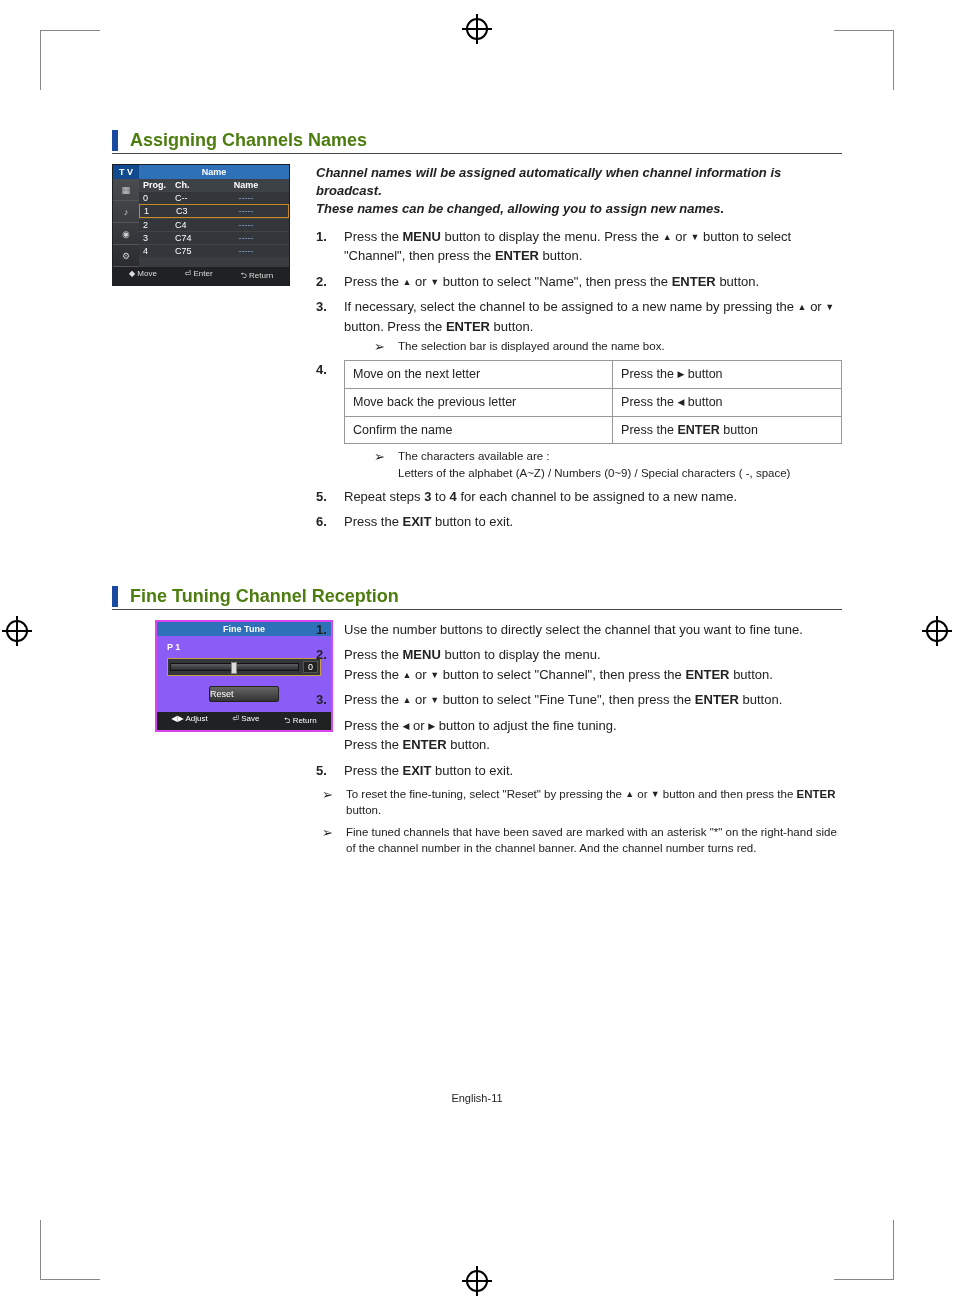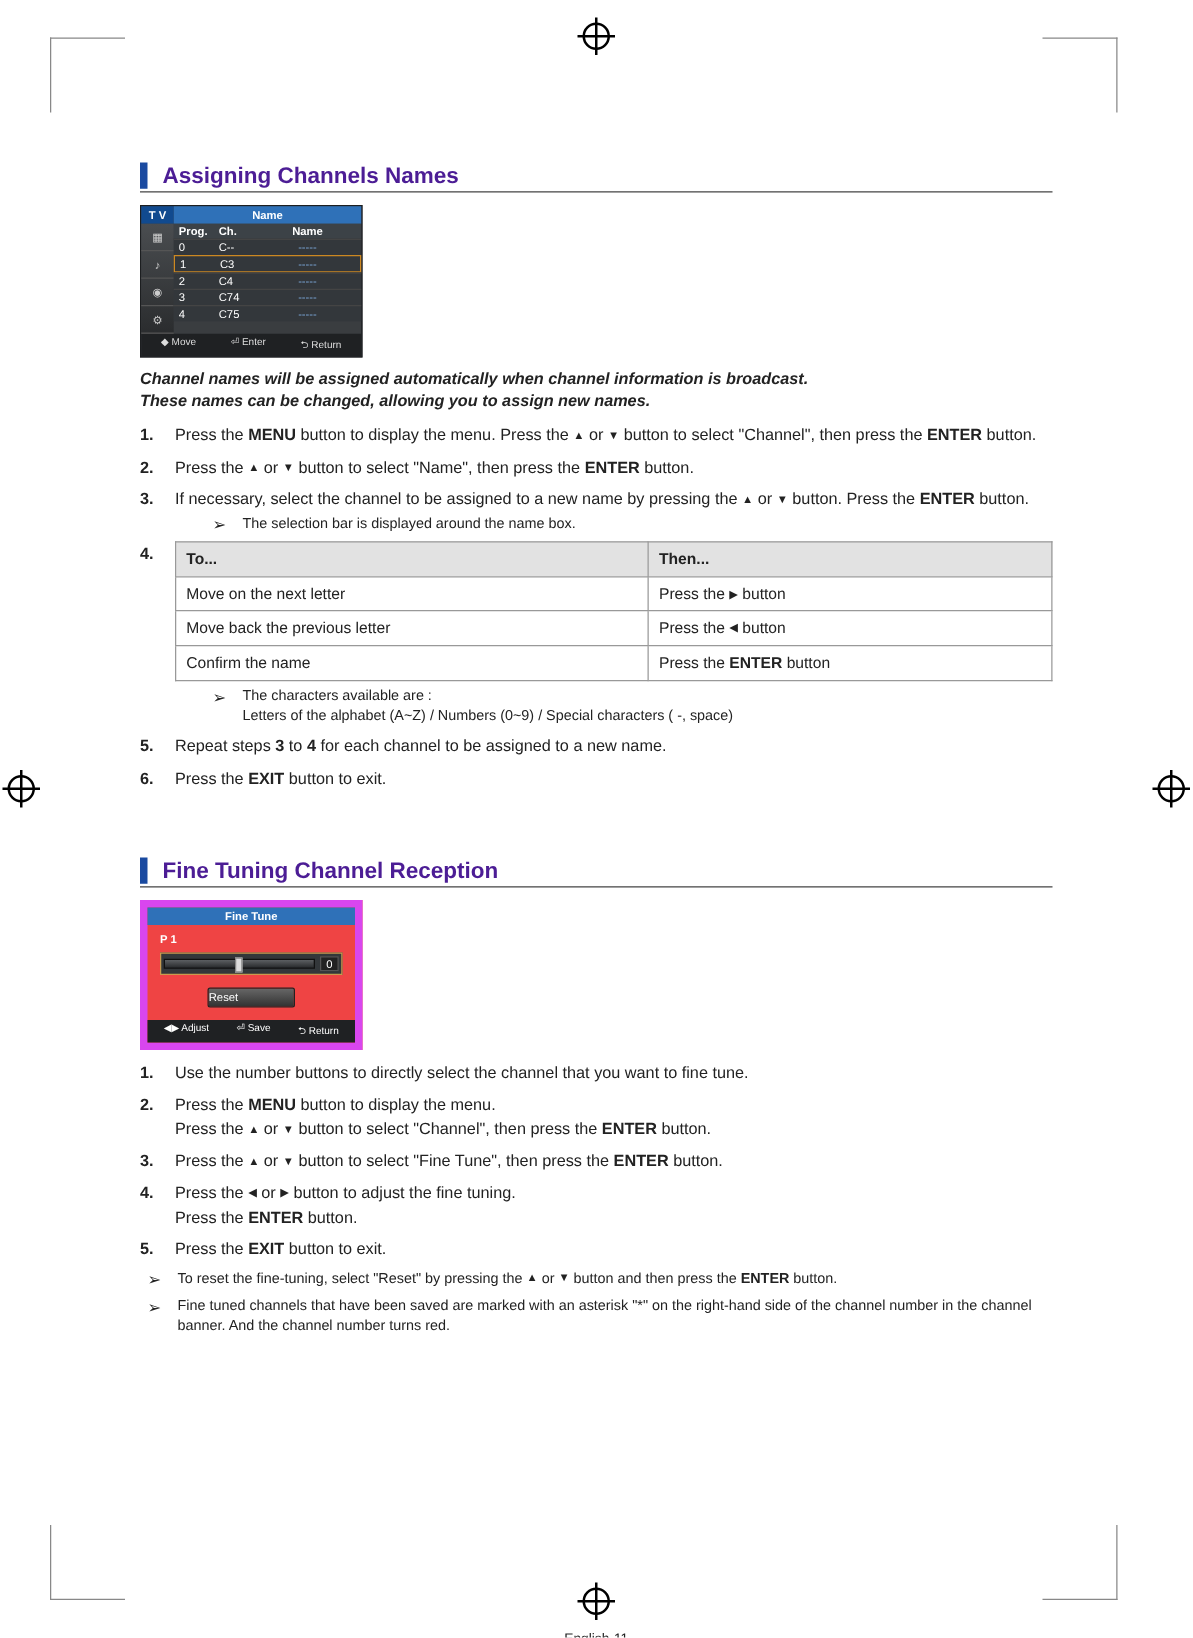--- a/index.html
+++ b/index.html
@@ -24,34 +24,34 @@
   .crop-br { right: 60px; bottom: 30px; border-bottom: 1px solid #888; border-right: 1px solid #888; }
   .reg-mark { position: absolute; width: 22px; height: 22px; border: 2px solid #000; border-radius: 50%; background: #fff; display:flex; align-items:center; justify-content:center; }
   .reg-mark:before { content:""; position:absolute; width: 30px; height:2px; background:#000; }
   .reg-mark:after { content:""; position:absolute; height: 30px; width:2px; background:#000; }
   .reg-top { left: 466px; top: 18px; }
   .reg-bottom { left: 466px; bottom: 18px; }
   .reg-left { left: 6px; top: 620px; }
   .reg-right { right: 6px; top: 620px; }
 
   .section-title {
-    color: #4c1d95;
+    color: #4d7c0f;
     font-weight: bold;
     font-size: 18px;
     border-left: 6px solid #1a4aa0;
     padding-left: 12px;
     margin-top: 100px;
     margin-bottom: 2px;
   }
   .section-rule {
     border: none;
     border-top: 1px solid #444;
     margin-bottom: 10px;
   }
-  .content-row { display: flex; gap: 8px; flex-direction: column; }
+  .content-row { display: flex; gap: 26px; }
   .osd-col { width: 178px; flex-shrink: 0; }
   .text-col { flex: 1; }
   .intro {
     font-style: italic;
     font-weight: bold;
     font-size: 13px;
     line-height: 1.4;
     margin-bottom: 8px;
   }
   ol.steps { list-style: none; counter-reset: step; }
@@ -123,21 +123,21 @@
   .osd .icons span { height: 22px; display:flex; align-items:center; justify-content:center; color:#ccc; border-bottom:1px solid #555;}
   .osd .list { flex:1; }
   .osd .hdr-row, .osd .row { display:flex; padding: 1px 4px; gap:4px;}
   .osd .hdr-row { color:#fff; font-weight:bold; background:#3c4247;}
   .osd .row { background:#33373b; border-top:1px solid #444;}
   .osd .row.sel { border:1px solid #cc8822; }
   .osd .c1{width:28px;} .osd .c2{width:28px;} .osd .c3{flex:1; color:#7aa6d8; text-align:center;}
   .osd .footer { background:#1f2123; display:flex; justify-content:space-around; padding:2px 2px; font-size:8px;}
   .osd .footer span{color:#ddd;}
 
-  .osd2 { background:#ef4444; width:178px; color:#fff; font-size:9px; border:6px solid #d946ef;}
+  .osd2 { background:#8b5cf6; width:178px; color:#fff; font-size:9px; border:2px solid #d946ef;margin-left:43px;}
   .osd2 .title-bar{ background:#2f71b8; text-align:center; font-weight:bold; padding:2px 0;}
   .osd2 .inner{ padding:6px 10px 4px;}
   .osd2 .pnum{ font-weight:bold; margin-bottom:6px;}
   .osd2 .slider-box{ border:1px solid #c89a4e; padding:2px; display:flex; align-items:center; gap:4px; background:#33373a;}
   .osd2 .track{ flex:1; height:8px; background:linear-gradient(#5c5f62,#2a2c2e); position:relative; border:1px solid #111;}
   .osd2 .thumb{ position:absolute; left:50%; top:-2px; width:6px; height:12px; background:#ddd; border:1px solid #888; transform:translateX(-50%);}
   .osd2 .val{ background:#222; color:#fff; padding:0 4px; font-size:9px; border:1px solid #555;}
   .osd2 .reset{ text-align:left; margin:10px auto 6px; width:70px; background:linear-gradient(#666,#333); border:1px solid #222; padding:2px 0; border-radius:2px;}
   .osd2 .footer{ background:#1f2123; display:flex; justify-content:space-around; padding:2px; font-size:8px;}
 
@@ -218,24 +218,20 @@
       <ol class="steps">
         <li>Press the <b>MENU</b> button to display the menu.  Press the <span class="tri">▲</span> or <span class="tri">▼</span> button to select "Channel", then press the <b>ENTER</b> button.</li>
         <li>Press the <span class="tri">▲</span> or <span class="tri">▼</span> button to select "Name", then press the <b>ENTER</b> button.</li>
         <li>
           <span>If necessary, select the channel to be assigned to a new name by pressing the <span class="tri">▲</span> or <span class="tri">▼</span> button. Press the <b>ENTER</b> button.</span>
           <div class="note">The selection bar is displayed around the name box.</div>
         </li>
         <li>
           <table class="info">
             <tbody>
-                <tr>
-                  <th>To...</th>
-                  <th>Then...</th>
-                </tr>
             <tr>
                   <td>Move on the next letter</td>
                   <td>Press the <span class="tri">▶</span> button</td>
                 </tr>
             <tr>
                   <td>Move back the previous letter</td>
                   <td>Press the <span class="tri">◀</span> button</td>
                 </tr>
             <tr>
                   <td>Confirm the name</td>

